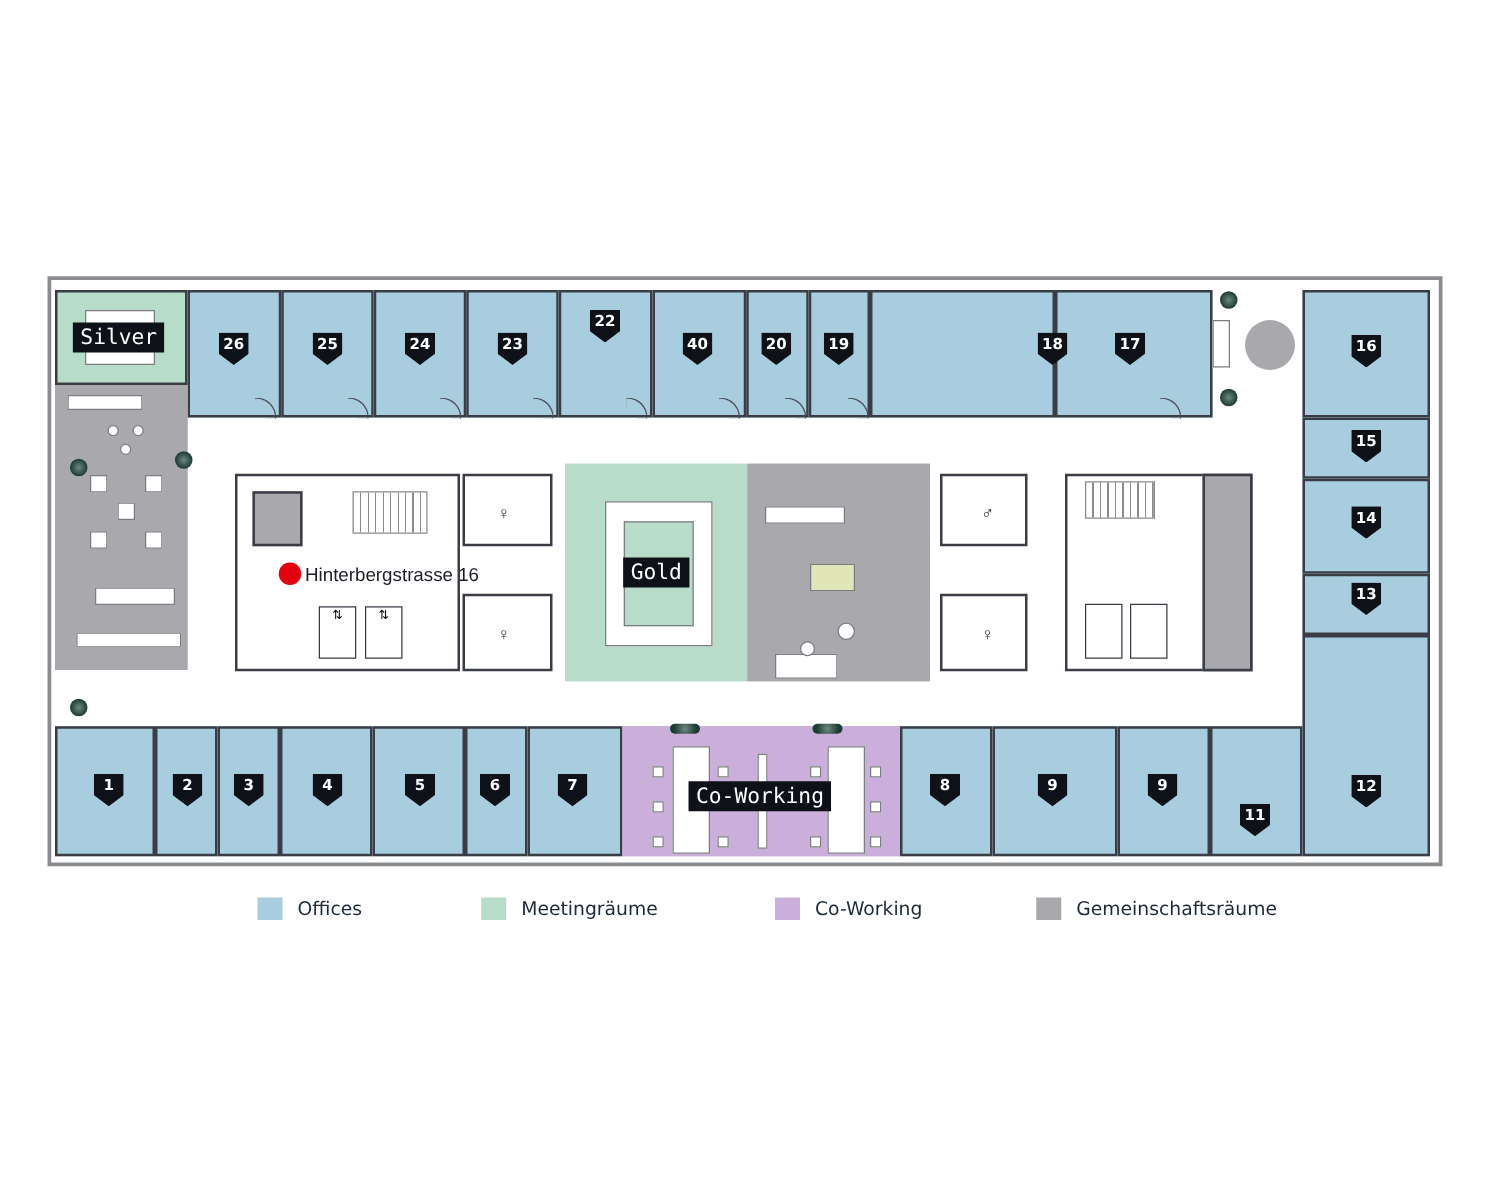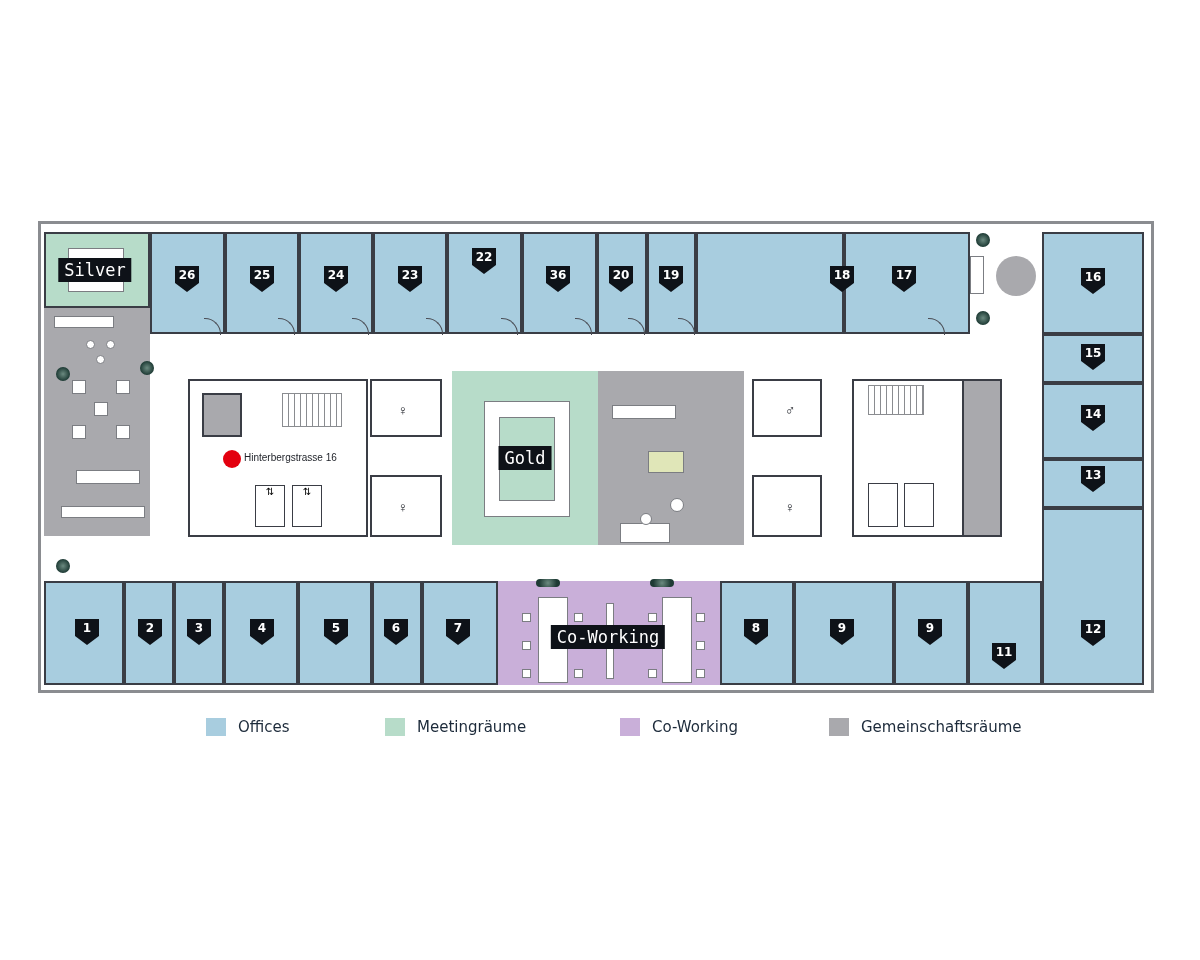--- a/index.html
+++ b/index.html
@@ -18,21 +18,21 @@
          clip-path: polygon(0 0,100% 0,100% 65%,50% 100%,0 65%); }
   .label { position:absolute; transform:translate(-50%,-50%); background:#0e1218; color:#fff; font-family:"DejaVu Sans Mono", monospace;
            font-size:17px; padding:2px 6px; white-space:nowrap; }
   .door { position:absolute; width:16px; height:16px; border-top:1px solid #4a4d55; border-right:1px solid #4a4d55; border-radius:0 16px 0 0; }
   .table { position:absolute; background:#ffffff; border:1px solid #7b7d82; box-sizing:border-box; }
   .chair { position:absolute; width:9px; height:9px; background:#ffffff; border:1px solid #7b7d82; box-sizing:border-box; border-radius:50%; }
   .schair { position:absolute; width:9px; height:9px; background:#ffffff; border:1px solid #7b7d82; box-sizing:border-box; }
   .plant { position:absolute; width:14px; height:14px; border-radius:50%; background:radial-gradient(circle,#6b8a80 0,#1d3a34 70%); }
   .stairs { position:absolute; background:repeating-linear-gradient(90deg,#fff 0,#fff 5px,#8a8c90 5px,#8a8c90 6px); border:1px solid #8a8c90; box-sizing:border-box; }
   .marker { position:absolute; width:18px; height:18px; border-radius:50%; background:#e3000f; }
-  .addr { position:absolute; font-size:10px; color:#1c1f26; white-space:nowrap; }
+  .addr { position:absolute; font-size:15px; color:#1c1f26; white-space:nowrap; }
   .legend { position:absolute; top:718px; display:flex; align-items:center; gap:12px; font-family:"DejaVu Sans", sans-serif; font-size:15px; color:#1c2a3a; }
   .swatch { width:20px; height:18px; display:inline-block; }
   .wc-icon { position:absolute; font-size:14px; color:#1c1f26; transform:translate(-50%,-50%); }
   .lift { position:absolute; border:1px solid #3a3d45; background:#fff; box-sizing:border-box; font-size:10px; text-align:center; }
 </style>
 </head>
 <body>
 
 <div class="plan">
   <div class="outer"></div>
@@ -51,21 +51,21 @@
   <div class="room office" style="left:559px;top:11px;width:50px;height:102px;"></div>
   <div class="room office" style="left:609px;top:11px;width:49px;height:102px;"></div>
   <div class="room office" style="left:658px;top:11px;width:148px;height:102px;"></div>
   <div class="room office" style="left:806px;top:11px;width:126px;height:102px;"></div>
 
   <div class="tag" style="left:149px;top:58px;">26</div>
   <div class="tag" style="left:224px;top:58px;">25</div>
   <div class="tag" style="left:298px;top:58px;">24</div>
   <div class="tag" style="left:372px;top:58px;">23</div>
   <div class="tag" style="left:446px;top:40px;">22</div>
-  <div class="tag" style="left:520px;top:58px;">36</div>
+  <div class="tag" style="left:520px;top:58px;">40</div>
   <div class="tag" style="left:583px;top:58px;">20</div>
   <div class="tag" style="left:633px;top:58px;">19</div>
   <div class="tag" style="left:770px;top:58px;margin-left:34px;">18</div>
   <div class="tag" style="left:866px;top:58px;">17</div>
 
   <div class="door" style="left:166px;top:97px;"></div>
   <div class="door" style="left:240px;top:97px;"></div>
   <div class="door" style="left:314px;top:97px;"></div>
   <div class="door" style="left:388px;top:97px;"></div>
   <div class="door" style="left:463px;top:97px;"></div>

